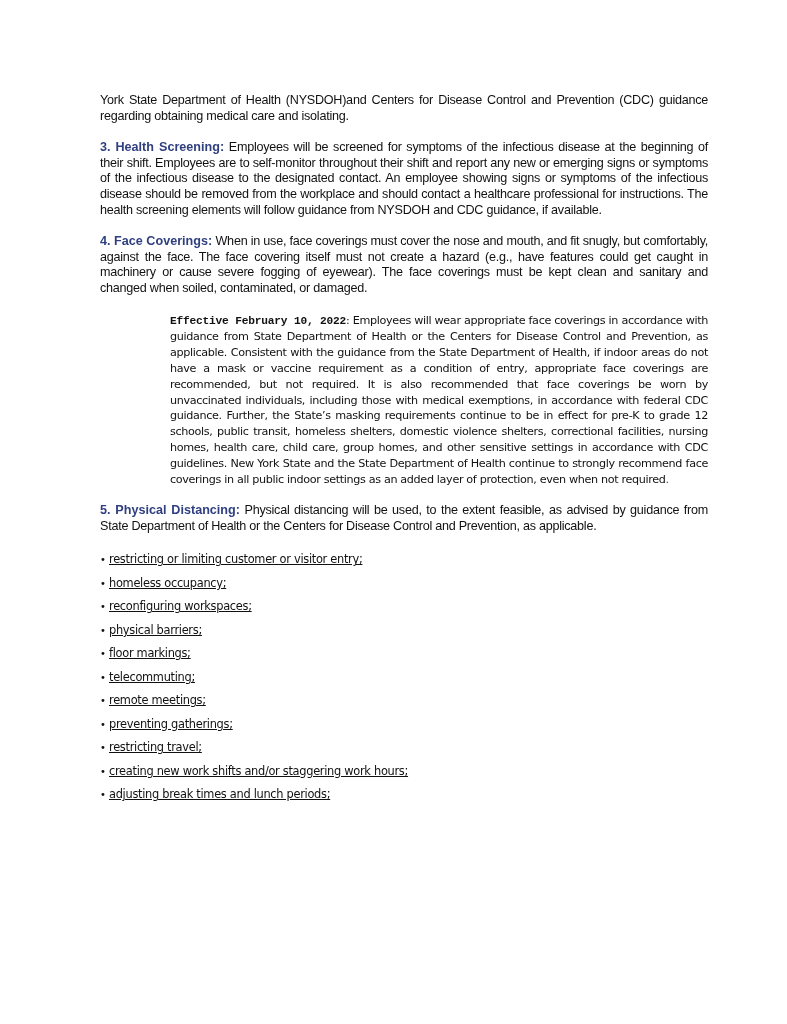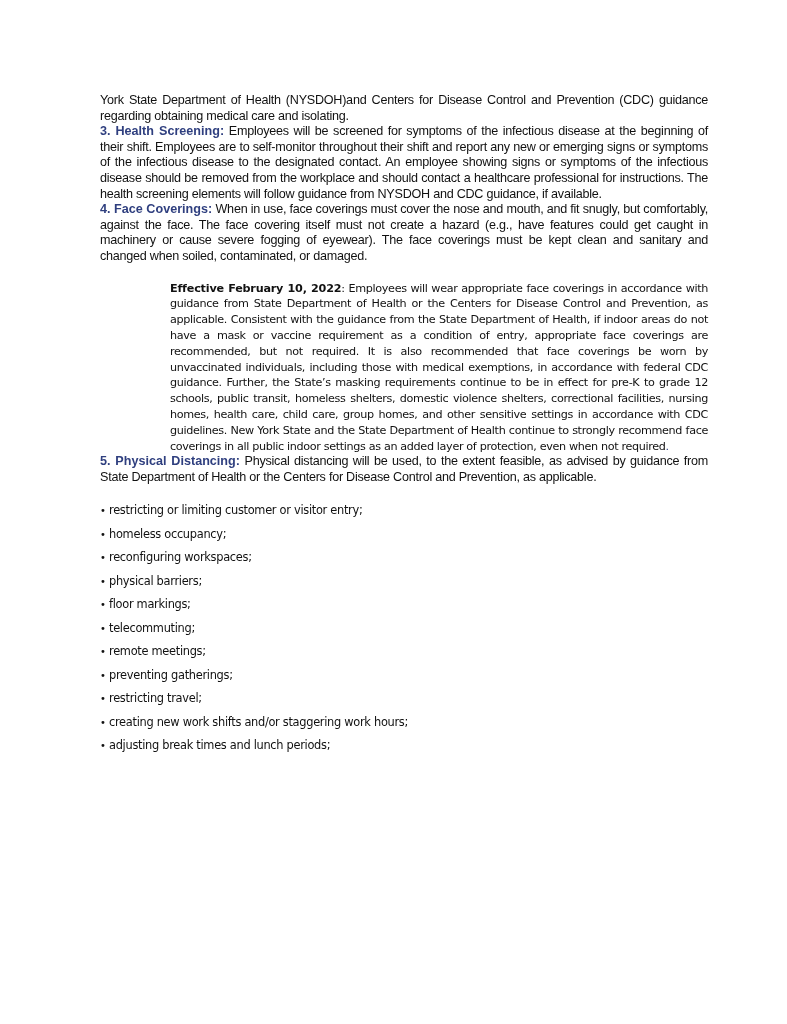--- a/index.html
+++ b/index.html
@@ -3,38 +3,38 @@
 <meta charset="utf-8">
 <style>
   html, body { margin: 0; padding: 0; background: #ffffff; }
   body { width: 787px; height: 1024px; position: relative; overflow: hidden; }
   .page {
     position: absolute; left: 100px; top: 93px; width: 608px;
     font-family: "Liberation Sans Narrow", "Liberation Sans", sans-serif;
     font-size: 12.6px; line-height: 15.6px; color: #111;
   }
   .para { margin: 0; text-align: justify; letter-spacing: -0.25px; }
-  .gap { margin-top: 0; }
+  .gap { margin-top: 16px; }
   .heading { color: #2f3f7f; font-weight: bold; letter-spacing: 0; }
   .indent-block {
     margin: 16px 0 0 70px; width: 538px;
     font-family: "DejaVu Sans", sans-serif; font-size: 11.2px; line-height: 15.8px;
     letter-spacing: -0.35px; text-align: justify;
   }
-  .indent-block b { letter-spacing: -0.2px; }
+  .indent-block b { letter-spacing: -0.2px; font-family: Liberation Mono, monospace; }
   .dotblue { color: #2f3f7f; }
   .italic-note {
     margin: 13px 0 0 70px; width: 538px;
     font-family: "Liberation Sans", sans-serif; font-style: italic; font-size: 10.6px;
     line-height: 14px; color: #555; letter-spacing: -0.15px;
   }
   ul.bullets { list-style: none; margin: 14px 0 0 0; padding: 0; }
   ul.bullets li {
     font-family: "DejaVu Sans", sans-serif; font-size: 11.4px; line-height: 23.5px;
-    letter-spacing: -0.3px; color: #111;
+    letter-spacing: -0.3px; color: #111; text-decoration: underline;
   }
   ul.bullets li .dot { display: inline-block; width: 9px; font-size: 10px; }
 </style>
 </head>
 <body>
 
 <div class="page">
 
   <p class="para">York State Department of Health (NYSDOH)and Centers for Disease Control and Prevention (CDC) guidance regarding obtaining medical care and isolating.</p>
 

